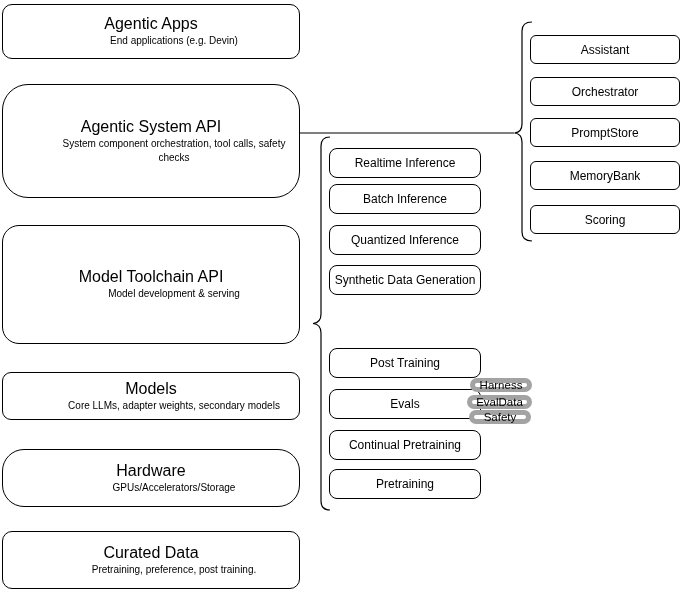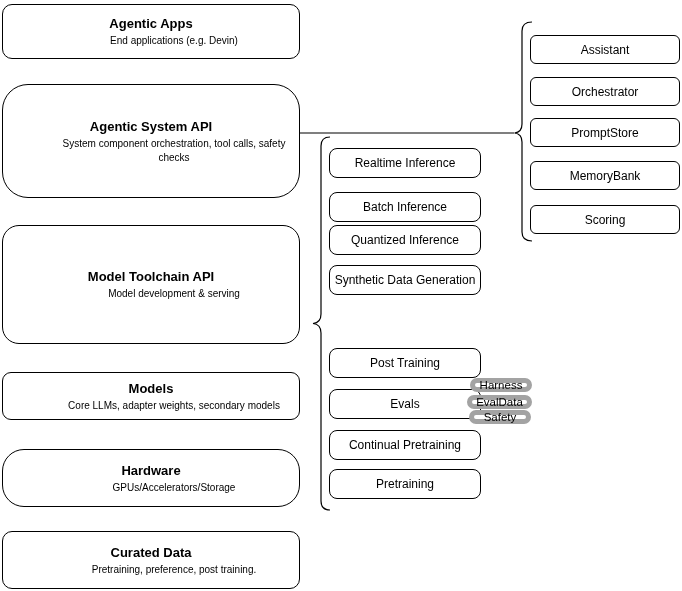--- a/index.html
+++ b/index.html
@@ -8,21 +8,21 @@
     font-family:"Liberation Sans","DejaVu Sans",sans-serif; color:#000000;
     overflow:hidden;
   }
   .node {
     position:absolute; background:#ffffff; border:1px solid #000000;
     box-sizing:border-box; display:flex; flex-direction:column;
     align-items:center; justify-content:center; text-align:center;
     z-index:2;
   }
   .lbox  { left:2px; width:298px; }
-  .ltitle{ font-size:13px; line-height:17px;font-weight:bold; }
+  .ltitle{ font-size:16px; line-height:17px; }
   .lsub  { font-size:10px; line-height:14px; margin-top:2px;padding-left:46px; }
   .mbox  { left:329px; width:152px; height:30px; border-radius:8px; font-size:12px; }
   .rbox  { left:530px; width:150px; height:29px; border-radius:6px; font-size:12px; }
   .pill  {
     position:absolute; background:#ffffff; border:5px solid #a3a3a3;
     border-radius:8px; box-sizing:border-box; display:flex;
     align-items:center; justify-content:center;
     font-size:11.5px; z-index:4;
   }
   svg.overlay { position:absolute; left:0; top:0; z-index:1; pointer-events:none; }
@@ -64,21 +64,21 @@
   </div>
 
   <div class="node lbox" style="top:531px; height:58px; border-radius:10px">
     <div class="ltitle">Curated Data</div>
     <div class="lsub">Pretraining, preference, post training.</div>
   </div>
 
   <div class="node mbox" style="top:148px">
     <span>Realtime Inference</span>
   </div>
-  <div class="node mbox" style="top:192px">
+  <div class="node mbox" style="top:184px">
     <span>Batch Inference</span>
   </div>
   <div class="node mbox" style="top:225px">
     <span>Quantized Inference</span>
   </div>
   <div class="node mbox" style="top:265px">
     <span>Synthetic Data Generation</span>
   </div>
   <div class="node mbox" style="top:348px">
     <span>Post Training</span>

